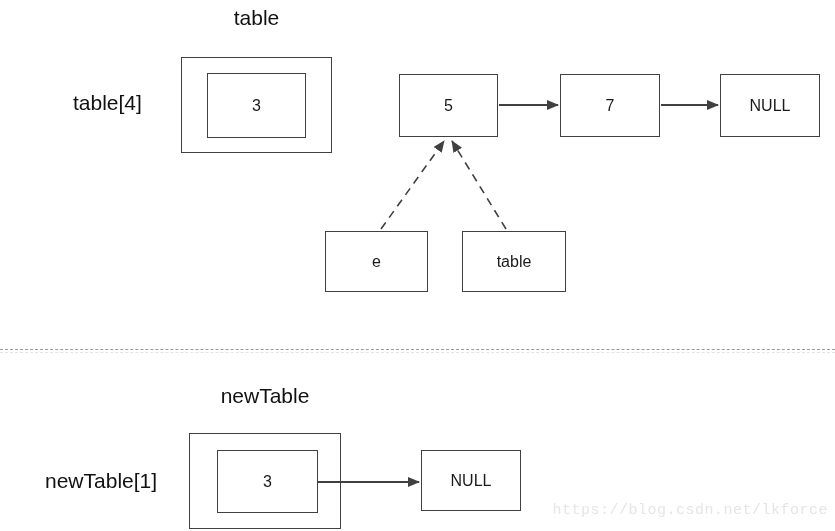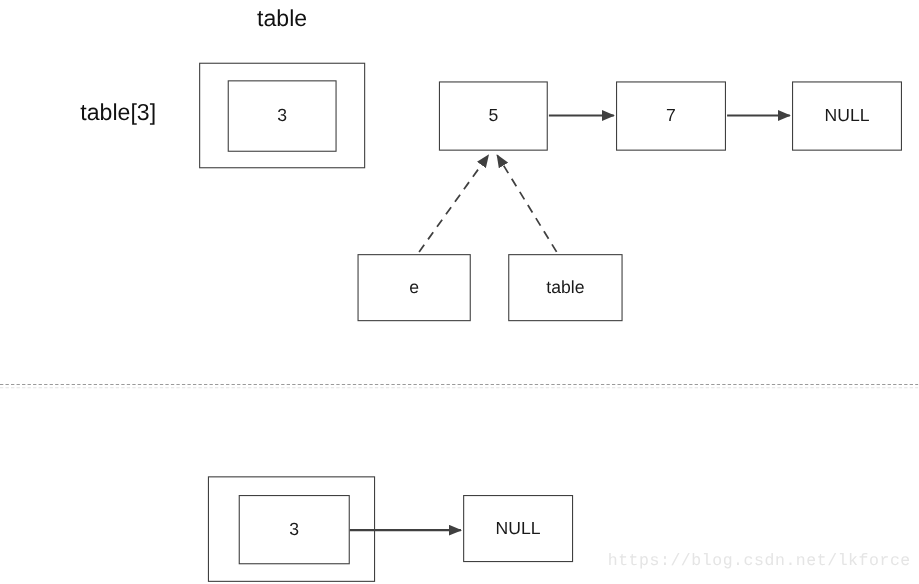--- a/index.html
+++ b/index.html
@@ -76,40 +76,42 @@
     pointer-events: none;
   }
 </style>
 </head>
 <body>
 
 <div class="canvas">
 
   <div class="diagram-title" style="left:181px; top:6px; width:151px;">table</div>
 
-  <div class="bucket-label" style="left:73px; top:91px;">table[3]</div>
+  <div class="bucket-label" style="left:73px; top:91px;">table[4]</div>
 
   <div class="box container-box" style="left:181px; top:57px; width:151px; height:96px;"></div>
 
   <div class="box" style="left:207px; top:73px; width:99px; height:65px;">3</div>
 
   <div class="box" style="left:399px; top:74px; width:99px; height:63px;">5</div>
 
   <div class="box" style="left:560px; top:74px; width:100px; height:63px;">7</div>
 
   <div class="box" style="left:720px; top:74px; width:100px; height:63px;">NULL</div>
 
   <div class="box" style="left:325px; top:231px; width:103px; height:61px;">e</div>
 
   <div class="box" style="left:462px; top:231px; width:104px; height:61px;">table</div>
 
   <div class="divider-dark"></div>
   <div class="divider-light"></div>
 
+  <div class="diagram-title" style="left:189px; top:384px; width:152px;">newTable</div>
 
+  <div class="bucket-label" style="left:45px; top:469px;">newTable[1]</div>
 
   <div class="box container-box" style="left:189px; top:433px; width:152px; height:96px;"></div>
 
   <div class="box" style="left:217px; top:450px; width:101px; height:63px;">3</div>
 
   <div class="box" style="left:421px; top:450px; width:100px; height:61px;">NULL</div>
 
   <div class="watermark">https://blog.csdn.net/lkforce</div>
 
   <svg class="arrow-layer" viewBox="0 0 835 531" xmlns="http://www.w3.org/2000/svg">

